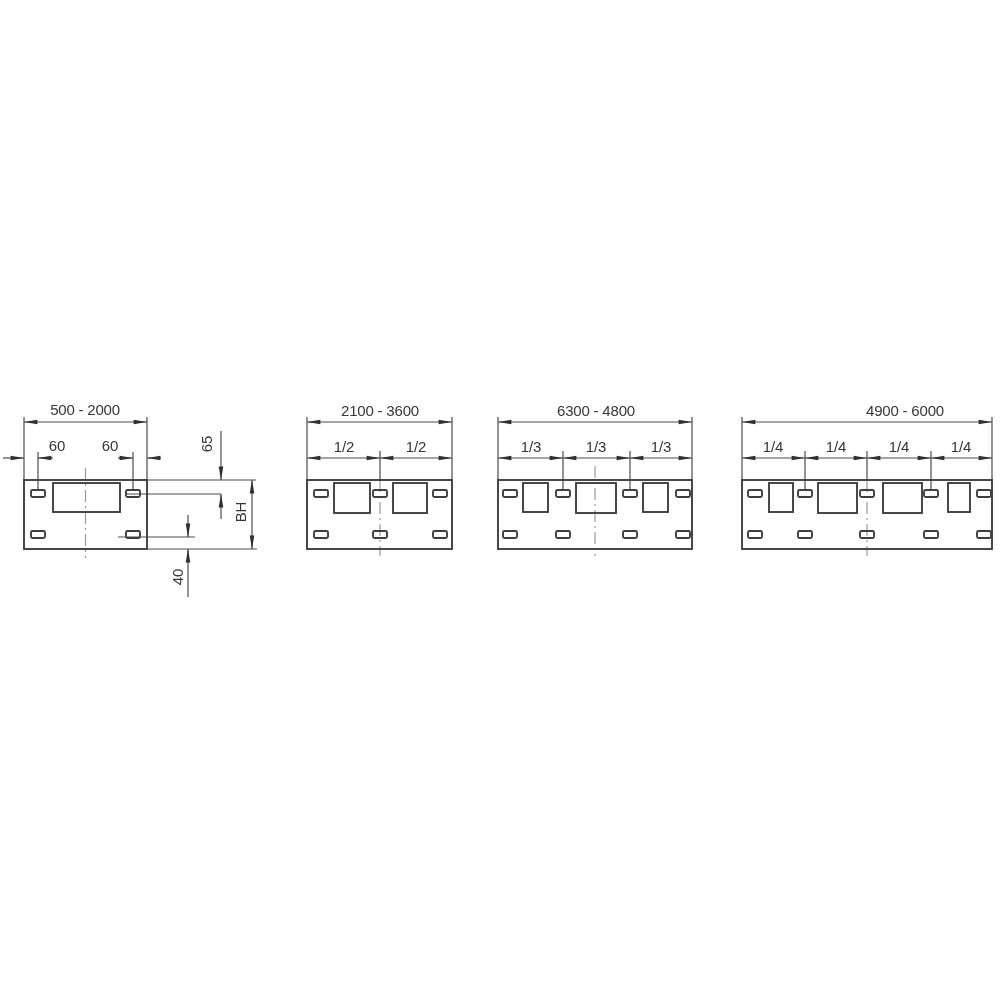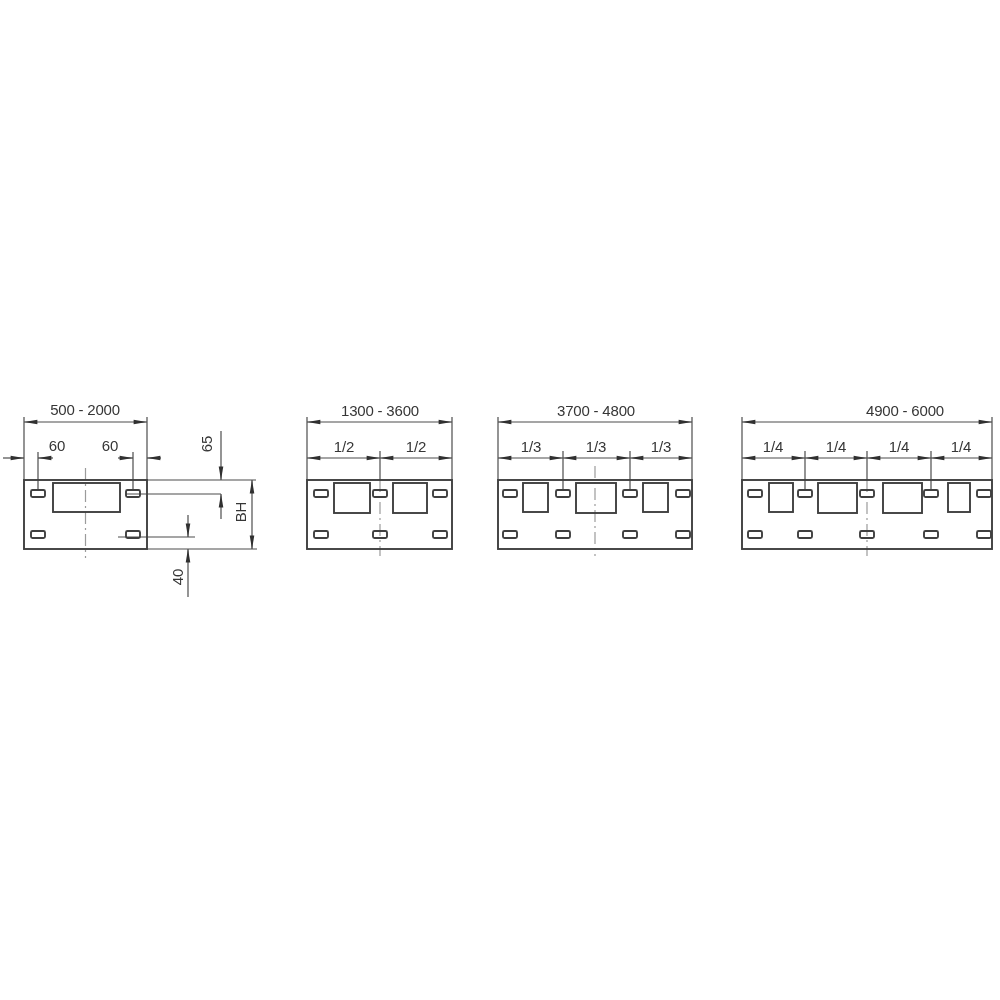--- a/index.html
+++ b/index.html
@@ -147,25 +147,25 @@
     </g>
   </svg>
 
   <div class="lbl" style="left:85px;  top:409px">500 - 2000</div>
   <div class="lbl" style="left:57px;  top:445px">60</div>
   <div class="lbl" style="left:110px; top:445px">60</div>
   <div class="lbl rot" style="left:206px; top:444px">65</div>
   <div class="lbl rot" style="left:240px; top:512px">BH</div>
   <div class="lbl rot" style="left:177px; top:577px">40</div>
 
-  <div class="lbl" style="left:380px; top:410px">1300 - 3600</div>
+  <div class="lbl" style="left:380px; top:410px">2100 - 3600</div>
   <div class="lbl" style="left:344px; top:446px">1/2</div>
   <div class="lbl" style="left:416px; top:446px">1/2</div>
 
-  <div class="lbl" style="left:596px; top:410px">3700 - 4800</div>
+  <div class="lbl" style="left:596px; top:410px">6300 - 4800</div>
   <div class="lbl" style="left:531px; top:446px">1/3</div>
   <div class="lbl" style="left:596px; top:446px">1/3</div>
   <div class="lbl" style="left:661px; top:446px">1/3</div>
 
   <div class="lbl" style="left:905px; top:410px">4900 - 6000</div>
   <div class="lbl" style="left:773px; top:446px">1/4</div>
   <div class="lbl" style="left:836px; top:446px">1/4</div>
   <div class="lbl" style="left:899px; top:446px">1/4</div>
   <div class="lbl" style="left:961px; top:446px">1/4</div>
 

